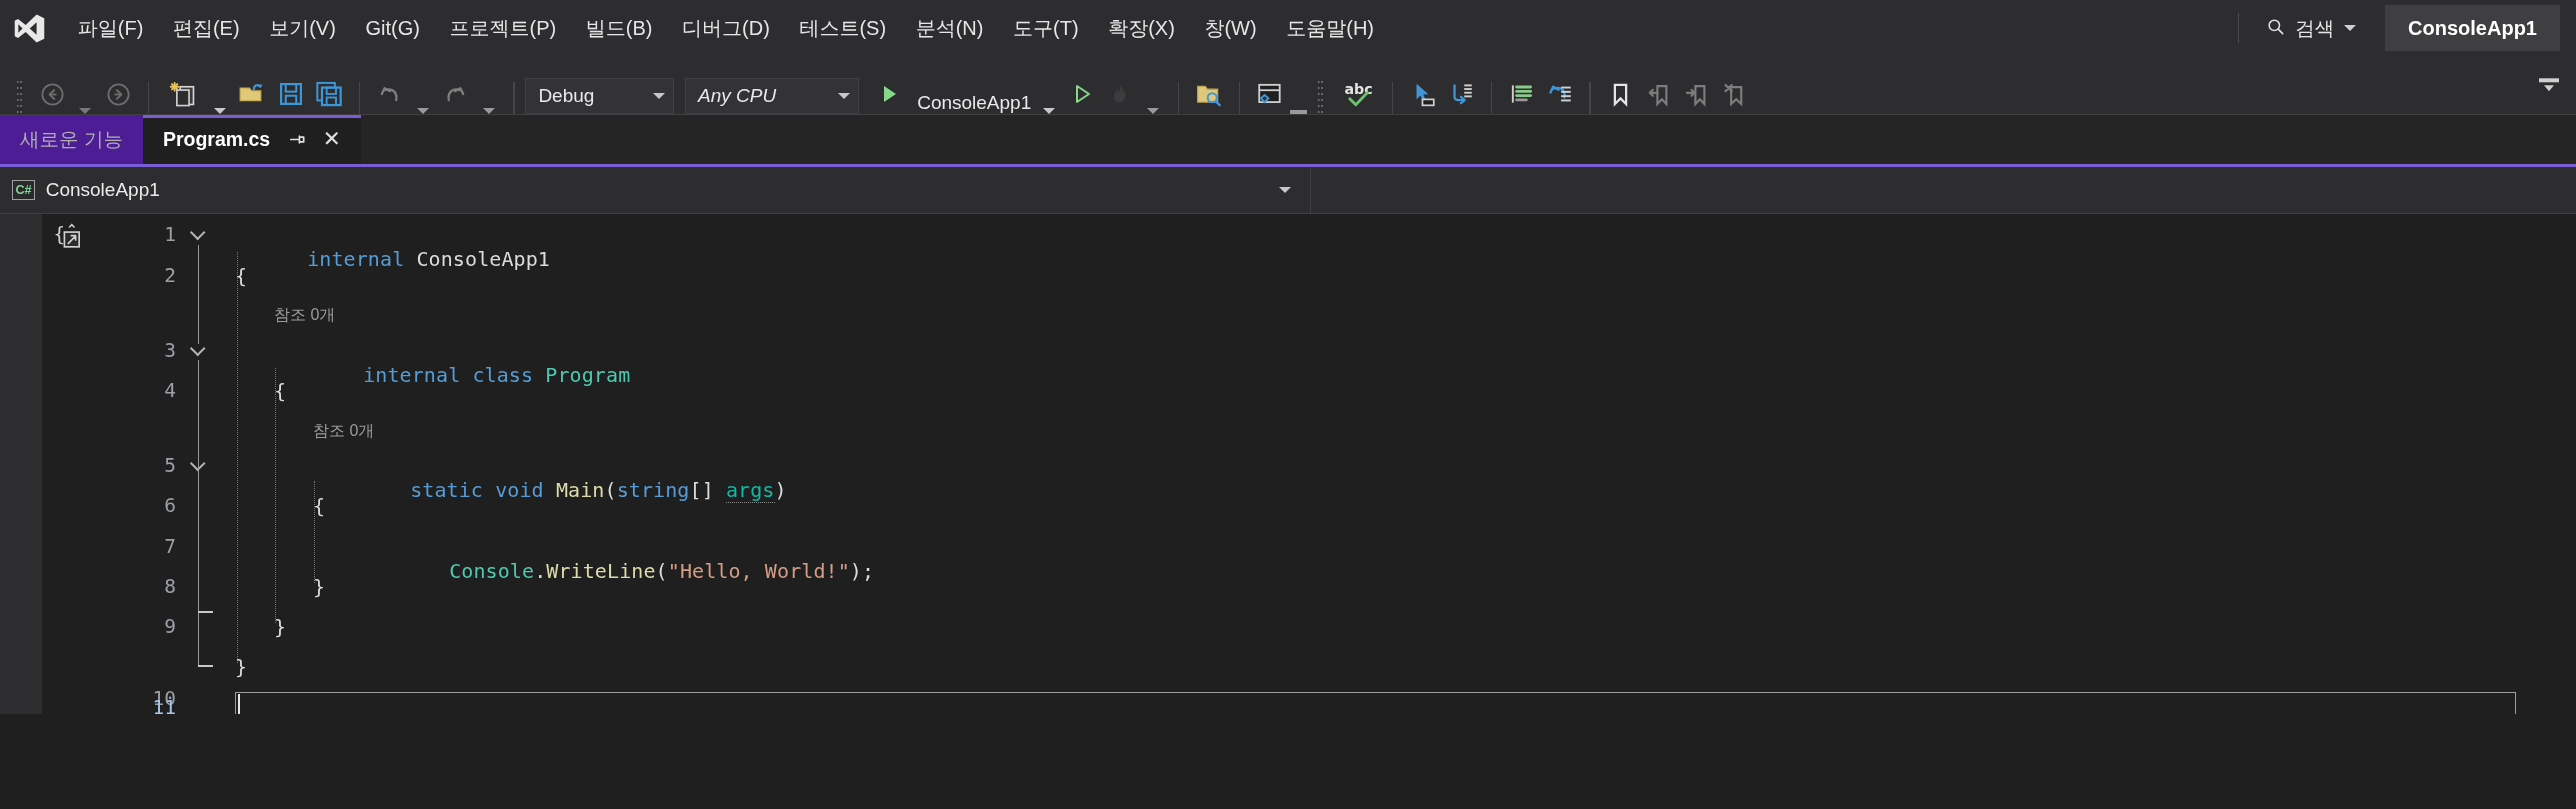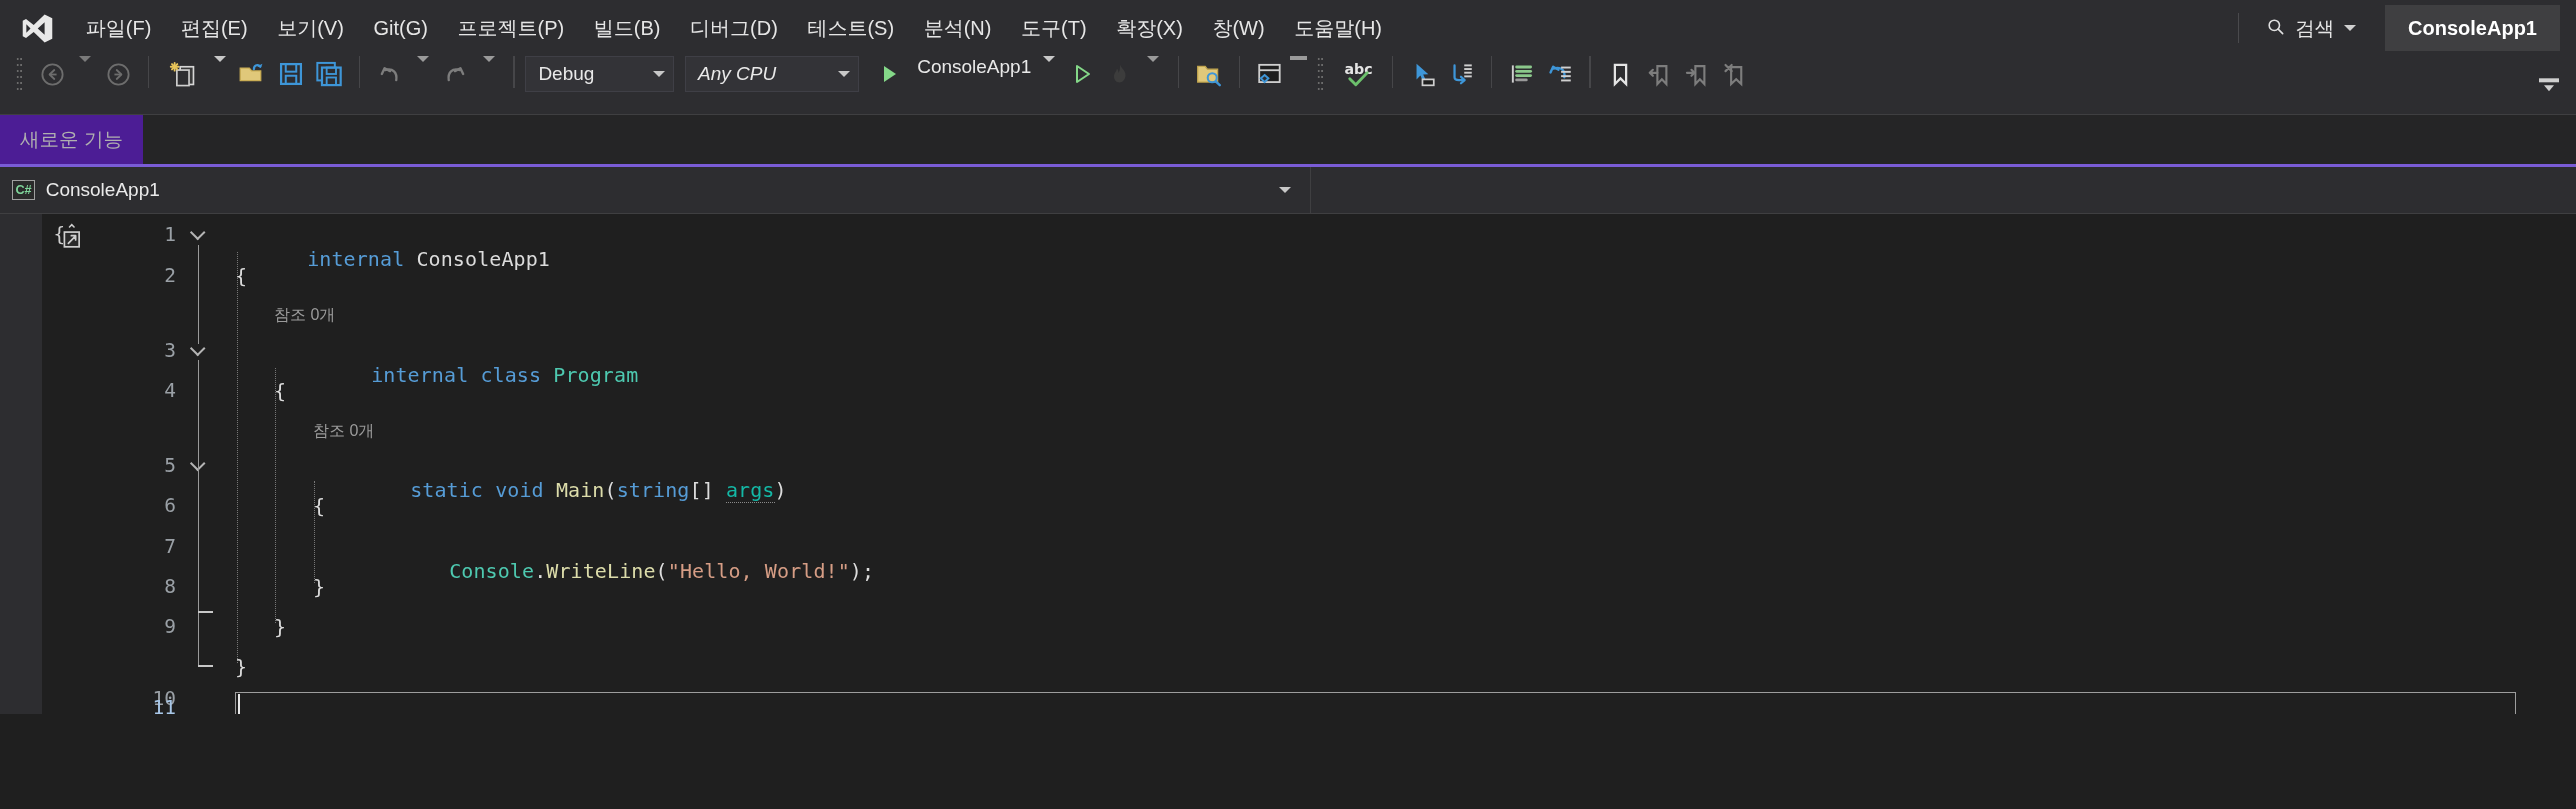--- a/index.html
+++ b/index.html
@@ -9,21 +9,21 @@
     font-family: "Liberation Sans", sans-serif;
     overflow: hidden;
   }
 
   
   .menubar {
     height: 56px;
     background: #2d2d30;
     display: flex;
     align-items: center;
-    padding-left: 20px;
+    padding-left: 12px;
     position: relative;
   }
   .vs-logo {
     width: 35px; height: 35px;
     margin-right: 16px;
     flex: 0 0 auto;
     display: flex; align-items: center; justify-content: center;
   }
   .menu-items { display: flex; align-items: center; }
   .menu-item {
@@ -70,21 +70,21 @@
     margin-left: 20px;
     margin-right: 16px;
     white-space: nowrap;
   }
 
   
   .toolbar {
     height: 59px;
     background: #2d2d30;
     display: flex;
-    align-items: flex-start;
+    align-items: flex-end;
     padding-left: 16px;
     position: relative;
     border-bottom: 0.7px solid #3f3f41;
   }
   .grip {
     width: 6.7px; height: 35px;
     margin-right: 10.7px;
     background-image:
       radial-gradient(circle, #6b6b6b 1.1px, transparent 1.2px);
     background-size: 3.4px 6px;
@@ -649,20 +649,29 @@
   <div class="toolbar-overflow">
     <div class="of-bar"></div>
     <div class="of-tri"></div>
   </div>
 </div>
 
 <div class="tabbar">
   <div class="tab inactive">
     <span class="tab-label">새로운 기능</span>
   </div>
+  <div class="tab active">
+    <span class="tab-label">Program.cs</span>
+    <span class="tab-pin">
+      <svg width="19" height="19" viewBox="0 0 20 20">
+        <path d="M3 10 L12 10 M12 6.5 L12 13.5 M12 7.5 L16.5 7.5 L16.5 12.5 L12 12.5" stroke="#e0e0e0" stroke-width="1.8" fill="none" stroke-linecap="round" stroke-linejoin="round"></path>
+      </svg>
+    </span>
+    <span class="tab-close">✕</span>
+  </div>
 </div>
 
 <div class="navbar">
   <div class="nav-dd left">
     <div class="nav-dd-inner">
       <span class="cs-icon">C#</span>
       <span class="nav-label">ConsoleApp1</span>
     </div>
     <span class="tb-caret" style="margin:0 6.7px 0 0;"></span>
   </div>
@@ -710,21 +719,21 @@
       <div class="scope-tick" style="left:156px; top:397px; width:14.8px;"></div>
       <div class="scope-tick" style="left:156px; top:451px; width:14.8px;"></div>
 
       <div class="codetext" style="left:168px; top:9.4px;">
         <span class="kw">internal</span><span class="id"> </span><span class="id">ConsoleApp1</span>
       </div>
       <div class="codetext pun" style="left:193px; top:50px;">{</div>
 
       <div class="codelens" style="left:232px; top:91px;">참조 0개</div>
 
-      <div class="codetext" style="left:232px; top:125px;text-align:center;">
+      <div class="codetext" style="left:224px; top:125px;text-align:center;">
         <span class="kw">internal class</span> <span class="typ">Program</span>
       </div>
       <div class="codetext pun" style="left:232px; top:165px;">{</div>
 
       <div class="codelens" style="left:271px; top:207px;">참조 0개</div>
 
       <div class="codetext" style="left:271px; top:240px;">
         <span class="kw">static</span> <span class="kw">void</span> <span class="mth">Main</span><span class="pun">(</span><span class="kw">string</span><span class="pun">[] </span><span class="param">args</span><span class="pun">)</span>
       </div>
       <div class="codetext pun" style="left:271px; top:280px;">{</div>

